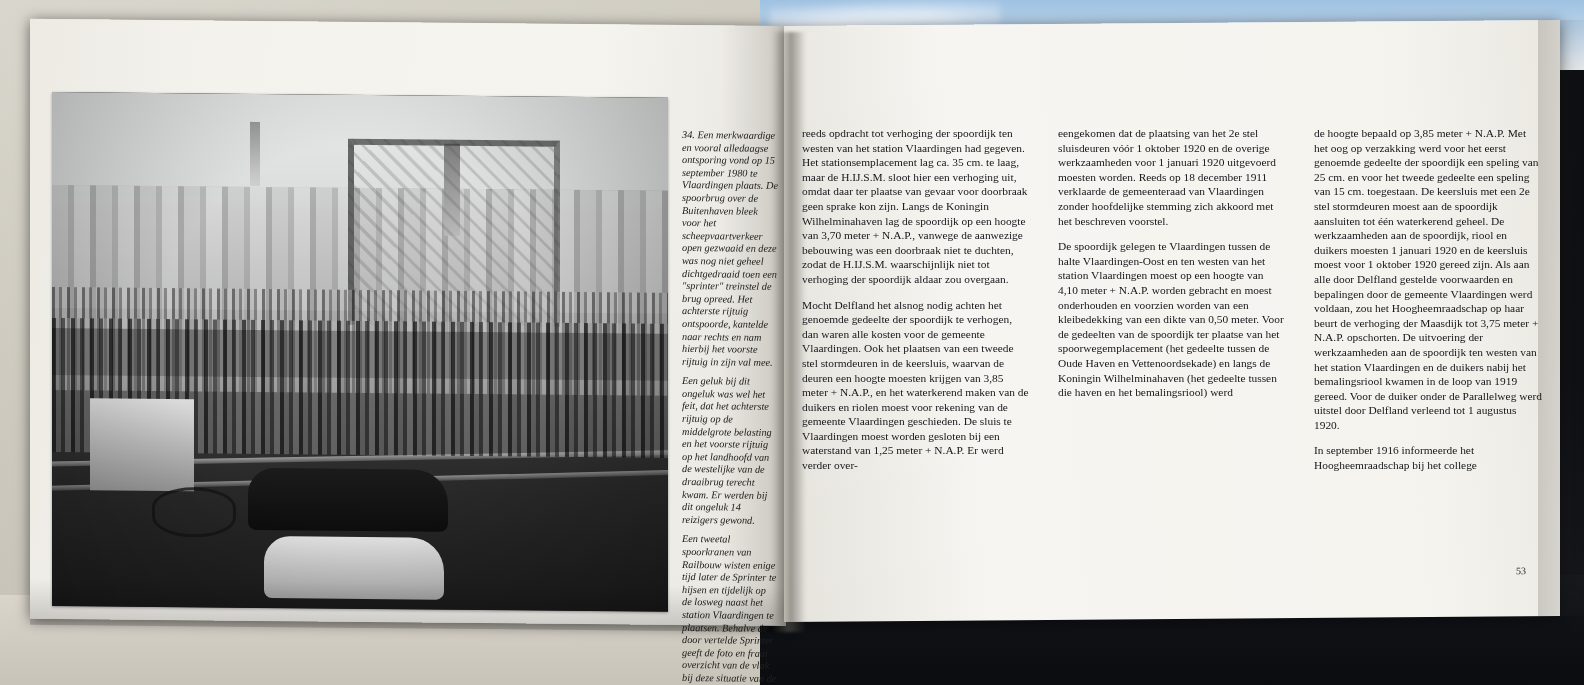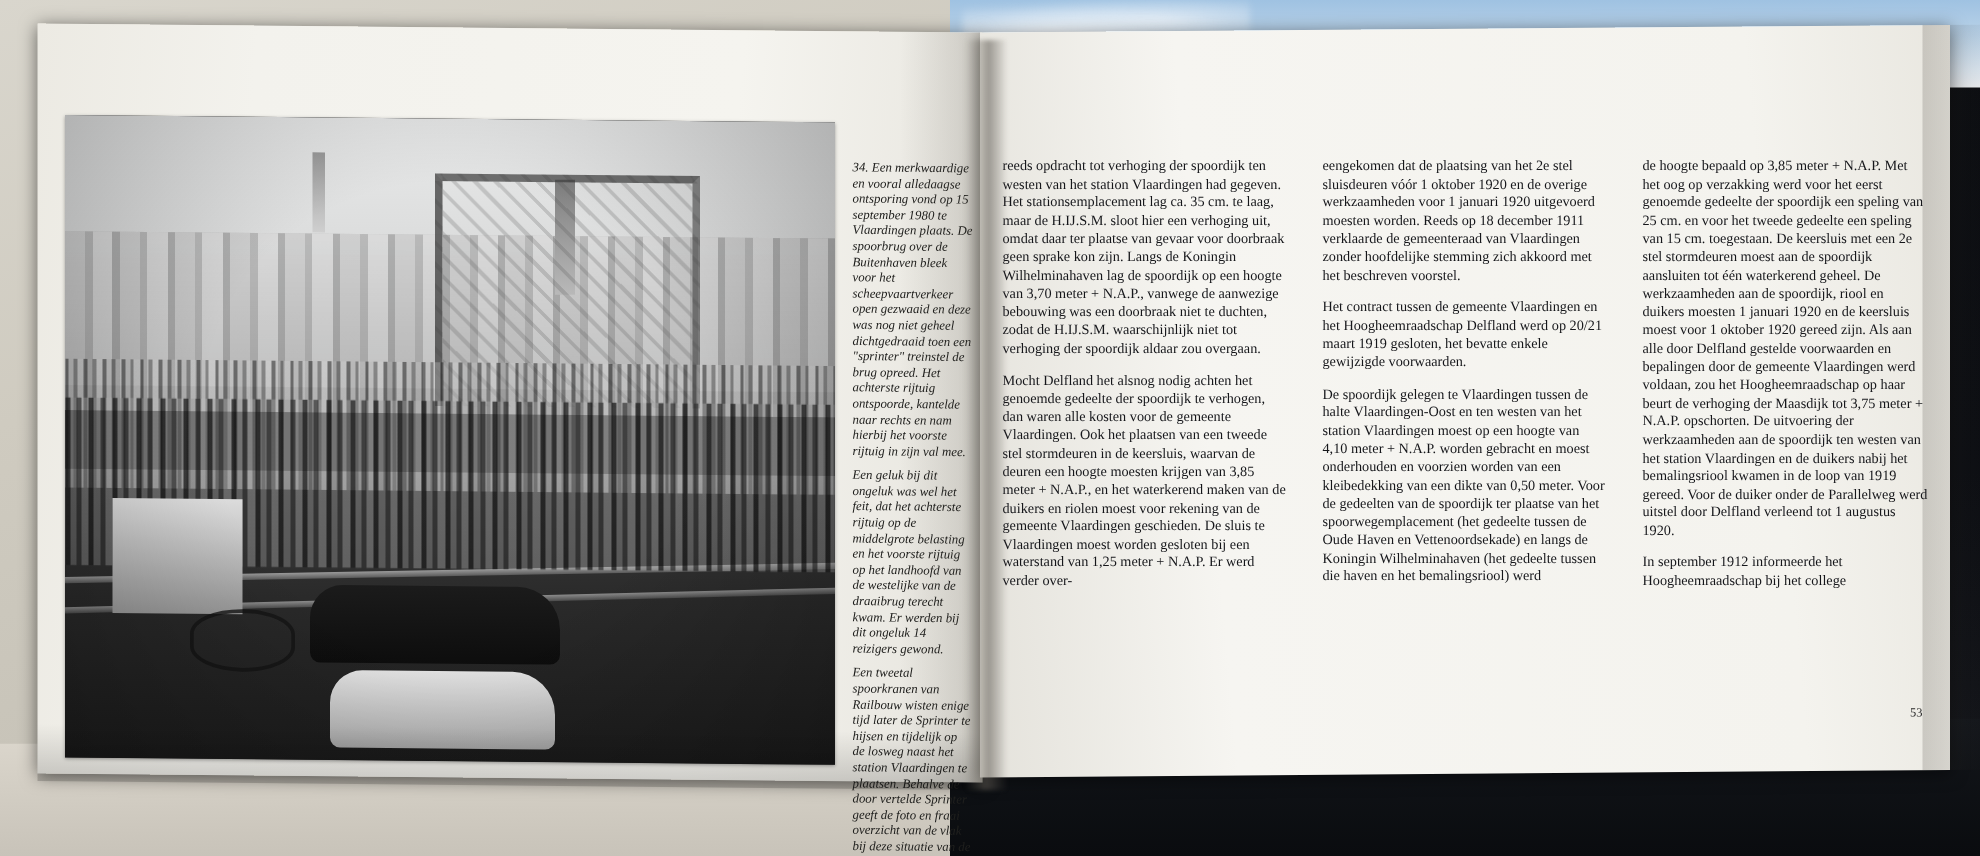--- a/index.html
+++ b/index.html
@@ -234,21 +234,21 @@
   .col {
     width: 228px;
     font-size: 11.4px;
     line-height: 14.6px;
     color: #15161a;
     text-align: left;
   }
   .col p { margin: 0 0 11px 0; }
   .page-number {
     position: absolute;
-    right: 22px;
+    right: 34px;
     bottom: 40px;
     font-size: 10px;
     color: #2a2a2a;
     z-index: 5;
   }
 
   
   .curve-l {
     position: absolute; left: 690px; top: 0; width: 66px; height: 600px;
     background: linear-gradient(90deg, rgba(0,0,0,0) 0%, rgba(60,55,48,0.18) 100%);
@@ -314,24 +314,23 @@
       <div class="page-number">53</div>
     </div>
 
     <div class="cols">
       <div class="col">
         <p>reeds opdracht tot verhoging der spoordijk ten westen van het station Vlaardingen had gegeven. Het stationsemplacement lag ca. 35 cm. te laag, maar de H.IJ.S.M. sloot hier een verhoging uit, omdat daar ter plaatse van gevaar voor doorbraak geen sprake kon zijn. Langs de Koningin Wilhelminahaven lag de spoordijk op een hoogte van 3,70 meter + N.A.P., vanwege de aanwezige bebouwing was een doorbraak niet te duchten, zodat de H.IJ.S.M. waarschijnlijk niet tot verhoging der spoordijk aldaar zou overgaan.</p>
         <p>Mocht Delfland het alsnog nodig achten het genoemde gedeelte der spoordijk te verhogen, dan waren alle kosten voor de gemeente Vlaardingen. Ook het plaatsen van een tweede stel stormdeuren in de keersluis, waarvan de deuren een hoogte moesten krijgen van 3,85 meter + N.A.P., en het waterkerend maken van de duikers en riolen moest voor rekening van de gemeente Vlaardingen geschieden. De sluis te Vlaardingen moest worden gesloten bij een waterstand van 1,25 meter + N.A.P. Er werd verder over-</p>
       </div>
       <div class="col">
         <p>eengekomen dat de plaatsing van het 2e stel sluisdeuren vóór 1 oktober 1920 en de overige werkzaamheden voor 1 januari 1920 uitgevoerd moesten worden. Reeds op 18 december 1911 verklaarde de gemeenteraad van Vlaardingen zonder hoofdelijke stemming zich akkoord met het beschreven voorstel.</p>
-        <p>Het contract tussen de gemeente Vlaardingen en het Hoogheemraadschap Delfland werd op 20/21 maart 1919 gesloten, het bevatte enkele gewijzigde voorwaarden.</p>
         <p>De spoordijk gelegen te Vlaardingen tussen de halte Vlaardingen-Oost en ten westen van het station Vlaardingen moest op een hoogte van 4,10 meter + N.A.P. worden gebracht en moest onderhouden en voorzien worden van een kleibedekking van een dikte van 0,50 meter. Voor de gedeelten van de spoordijk ter plaatse van het spoorwegemplacement (het gedeelte tussen de Oude Haven en Vettenoordsekade) en langs de Koningin Wilhelminahaven (het gedeelte tussen die haven en het bemalingsriool) werd</p>
       </div>
       <div class="col">
         <p>de hoogte bepaald op 3,85 meter + N.A.P. Met het oog op verzakking werd voor het eerst genoemde gedeelte der spoordijk een speling van 25 cm. en voor het tweede gedeelte een speling van 15 cm. toegestaan. De keersluis met een 2e stel stormdeuren moest aan de spoordijk aansluiten tot één waterkerend geheel. De werkzaamheden aan de spoordijk, riool en duikers moesten 1 januari 1920 en de keersluis moest voor 1 oktober 1920 gereed zijn. Als aan alle door Delfland gestelde voorwaarden en bepalingen door de gemeente Vlaardingen werd voldaan, zou het Hoogheemraadschap op haar beurt de verhoging der Maasdijk tot 3,75 meter + N.A.P. opschorten. De uitvoering der werkzaamheden aan de spoordijk ten westen van het station Vlaardingen en de duikers nabij het bemalingsriool kwamen in de loop van 1919 gereed. Voor de duiker onder de Parallelweg werd uitstel door Delfland verleend tot 1 augustus 1920.</p>
-        <p>In september 1912 informeerde het Hoogheemraadschap bij het college</p>
+        <p>In september 1916 informeerde het Hoogheemraadschap bij het college</p>
       </div>
     </div>
 
     <div class="gutter"></div>
   </div>
 </div>
 
 </body></html>

